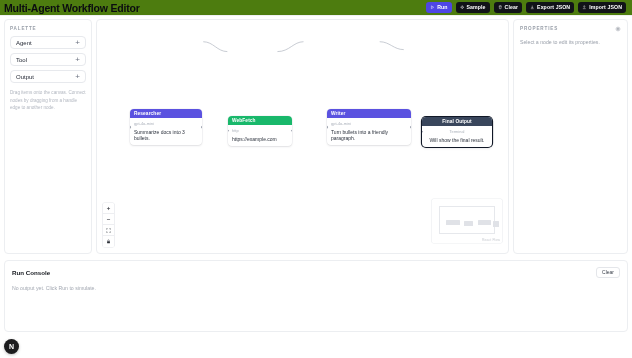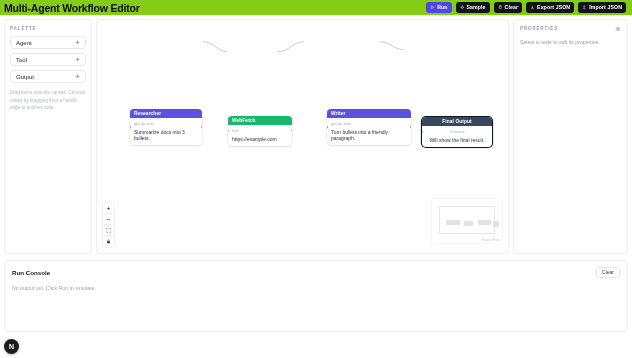--- a/index.html
+++ b/index.html
@@ -10,21 +10,21 @@
     overflow: hidden;
     color: #111827;
   }
 
   
   .header {
     height: 16px;
     display: flex;
     align-items: center;
     padding: 0 6px 0 4px;
-    background: #84cc16;
+    background: #4d7c0f;
     border-bottom: 1px solid #f0f0f2;
     position: relative;
   }
   .app-title {
     font-size: 10.5px;
     font-weight: 700;
     letter-spacing: -0.2px;
     color: #0b0c10;
     white-space: nowrap;
   }

